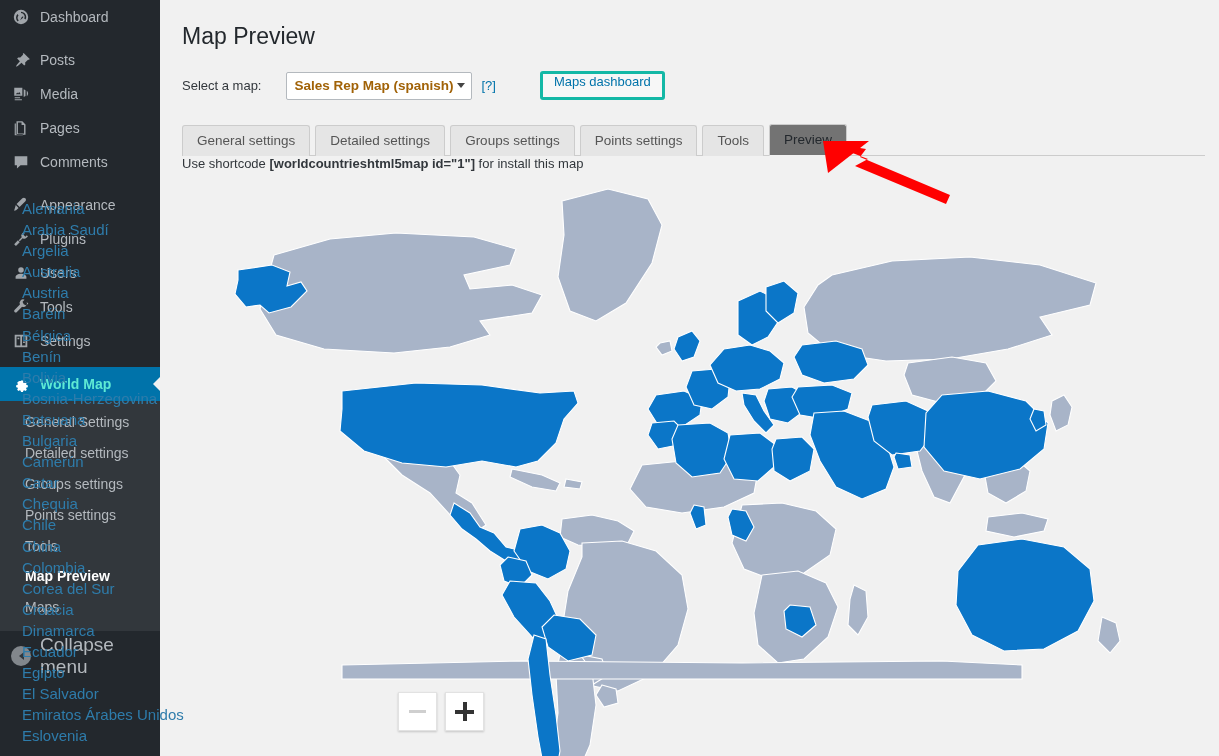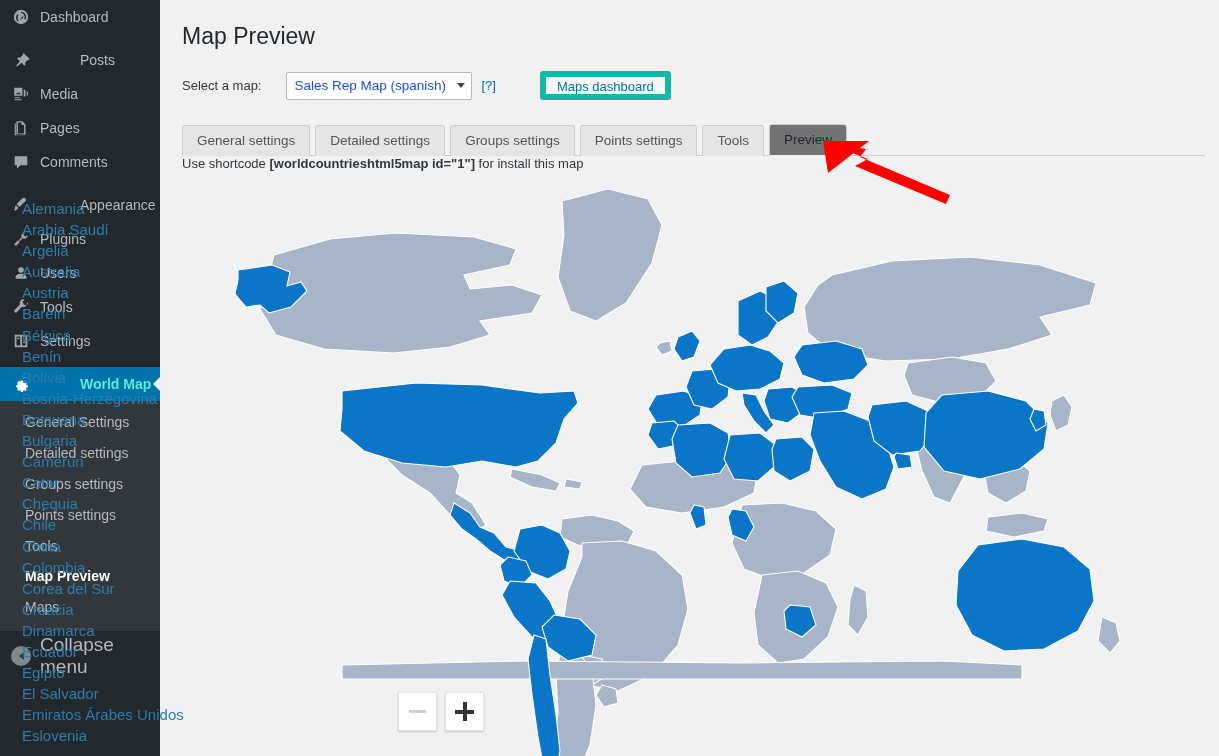--- a/index.html
+++ b/index.html
@@ -23,21 +23,21 @@
   .menu-item {
     display: flex; align-items: center;
     height: 34px;
     padding: 0 0 0 11px;
     color: #b4b9be;
     font-size: 14px;
     position: relative;
     cursor: pointer;
   }
   .menu-item .mi-label { margin-left: 9px; line-height: 1; white-space: nowrap; }
-  .menu-item.sep-top { margin-top: 9px; gap: 40px; }
+  .menu-item.sep-top { margin-top: 9px; }
   .menu-item.active {
     background: #0073aa;
     color: #5eead4;
     font-weight: bold;
   }
   .menu-item.active .mi-icon svg { fill: #fff; }
   .menu-item.active::after {
     content: "";
     position: absolute; right: -1px; top: 50%;
     margin-top: -8px;
@@ -100,43 +100,44 @@
   }
   #select-label { font-size: 13px; color: #32373c; }
   #map-select {
     margin-left: 24px;
     width: 186px; height: 28px;
     background: #fff;
     border: 1px solid #b4b9be;
     border-radius: 2px;
     display: flex; align-items: center;
     padding: 0 6px 0 8px;
-    font-size: 13.5px; color: #1d4ed8;
+    font-size: 13.5px; color: #a16207;
     position: relative;
     cursor: pointer;
+    font-weight: bold;
   }
   #map-select .sel-val { flex: 1 1 auto; white-space: nowrap; overflow: hidden; }
   #map-select .caret {
     width: 0; height: 0; border-style: solid;
     border-width: 5px 4px 0 4px;
     border-color: #444 transparent transparent transparent;
     margin-left: 4px;
   }
   #help-link {
     margin-left: 10px;
     font-size: 13px; color: #0073aa; cursor: pointer;
   }
   #maps-dashboard {
     margin-left: 44px;
     height: 29px;
     background: #f7f7f7;
-    border: 6px solid #14b8a6;
+    border: 3px solid #14b8a6;
     border-radius: 3px;
     padding: 0 11px;
-    display: flex; align-items: flex-end;
+    display: flex; align-items: flex-start;
     font-size: 13px; color: #0073aa;
     cursor: pointer;
   }
 
   
   #tabs {
     margin-top: 22px;
     display: flex; align-items: flex-end;
     position: relative;
     height: 33px;

